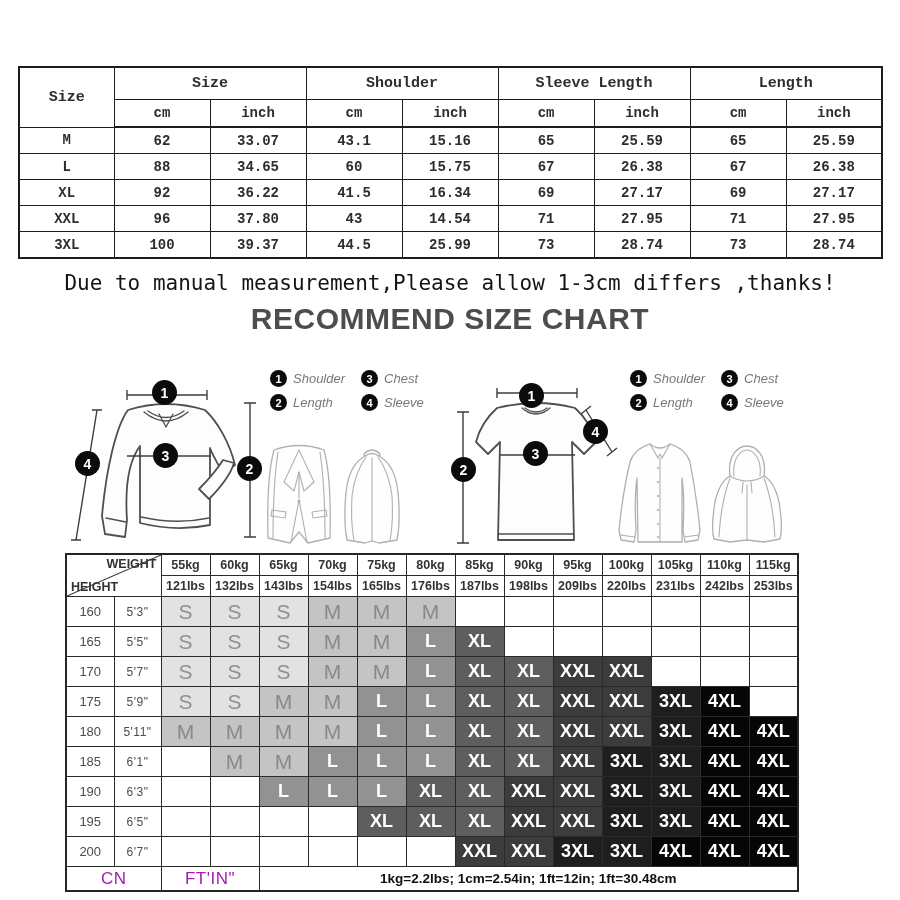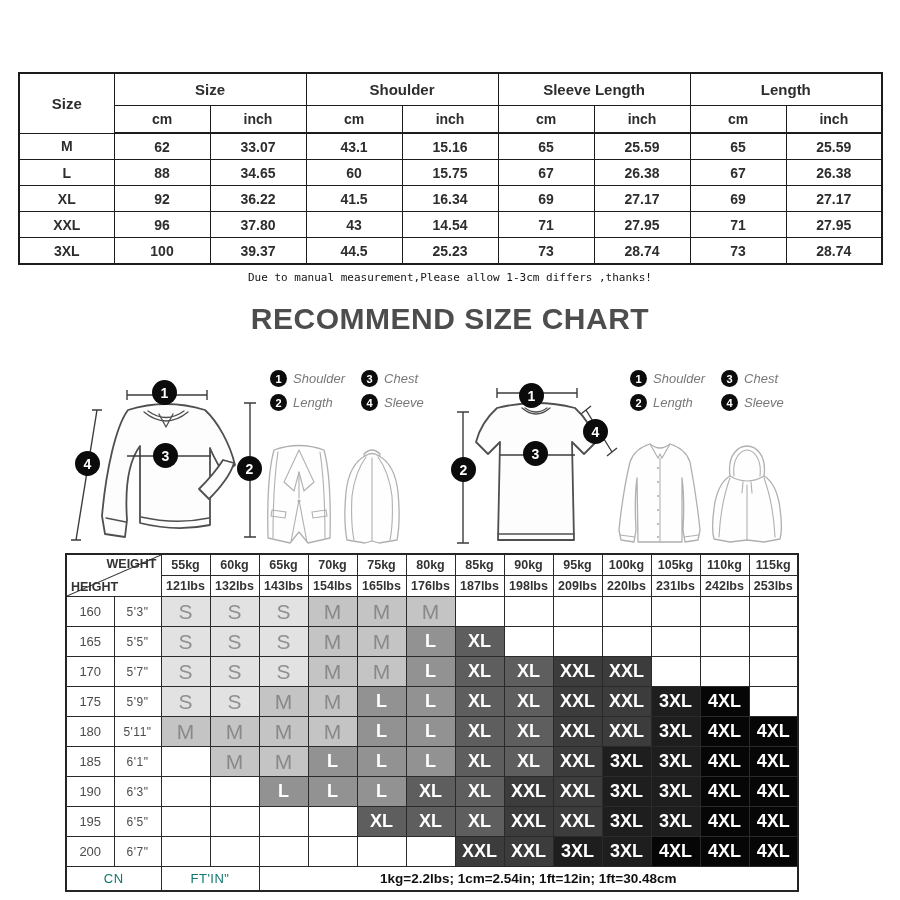--- a/index.html
+++ b/index.html
@@ -1,33 +1,33 @@
 <!DOCTYPE html>
 <html><head>
 <meta charset="utf-8">
 <style>
   html,body{margin:0;padding:0;background:#fff;}
   body{width:900px;height:900px;position:relative;overflow:hidden;
        font-family:"Liberation Sans",sans-serif;color:#2e2e2e;}
 
   
-  #size-table{position:absolute;left:18px;top:72px;width:864px;
-    border-collapse:collapse;table-layout:fixed;border:2px solid #1c1c1c;}
+  #size-table{position:absolute;left:18px;top:66px;width:864px;
+    border-collapse:collapse;table-layout:fixed;border:2px solid #1c1c1c;font-family:Liberation Mono, monospace;}
   #size-table th,#size-table td{border:1px solid #1c1c1c;text-align:center;
     vertical-align:middle;padding:0;color:#2d2d2d;}
   #size-table .st-group-row th{height:31px;font-size:15px;font-weight:bold;}
   #size-table .st-unit-row th{height:26px;font-size:14px;font-weight:bold;
     border-bottom:2px solid #1c1c1c;}
   #size-table .st-corner{font-size:15px;font-weight:bold;}
   #size-table tbody th{height:25px;font-size:14px;font-weight:bold;}
   #size-table tbody td{height:25px;font-size:14px;font-weight:bold;}
 
   
   .note{position:absolute;top:271px;left:0;width:100%;text-align:center;
-    font-family:"DejaVu Sans Mono",monospace;font-size:11px;color:#141414;}
+    font-family:"DejaVu Sans Mono",monospace;font-size:21px;color:#141414;}
   .heading{position:absolute;top:302px;left:0;width:100%;text-align:center;
     margin:0;font-size:30px;font-weight:bold;color:#4d4d4d;letter-spacing:.5px;}
 
   
   .diagrams{position:absolute;left:0;top:360px;width:900px;height:195px;}
   .ill{position:absolute;}
   .mk{position:absolute;width:25px;height:25px;border-radius:50%;background:#0b0b0b;
     color:#fff;font-weight:bold;font-size:14px;display:flex;align-items:center;
     justify-content:center;line-height:1;}
   .legend{position:absolute;display:grid;grid-template-columns:auto auto;
@@ -46,21 +46,21 @@
   #matrix .corner{position:relative;
     background:linear-gradient(to bottom right,transparent calc(50% - 1px),#333 50%,transparent calc(50% + 1px));}
   #matrix .corner .c-top{position:absolute;top:2px;right:4px;font-size:12.5px;font-weight:bold;}
   #matrix .corner .c-bot{position:absolute;bottom:2px;left:4px;font-size:12.5px;font-weight:bold;}
   #matrix tbody td{height:29px;}
   #matrix td.h1{font-size:13px;color:#4c4c4c;}
   #matrix td.h2{font-size:12px;color:#4c4c4c;letter-spacing:.5px;}
   #matrix td.rc{font-size:18px;font-weight:bold;background:#fff;}
   #matrix td.rc.soft{font-weight:normal;font-size:21px;}
   #matrix tfoot td{height:23px;}
-  #matrix .ft-lbl{font-size:13px;color:#0f766e;letter-spacing:.5px;margin-top:8px;}
+  #matrix .ft-lbl{font-size:17px;color:#a21caf;letter-spacing:.5px;margin-top:8px;}
   #matrix .ft-conv{font-size:13.5px;font-weight:bold;color:#101010;}
 
   svg .dim{stroke:#3d3d3d;stroke-width:1.4;fill:none;}
   svg .garment{stroke:#4f4f4f;stroke-width:1.8;fill:#fdfdfd;stroke-linejoin:round;}
   svg .detail{stroke:#4f4f4f;stroke-width:1.3;fill:none;stroke-linecap:round;}
   svg .icon{stroke:#b0b0b0;stroke-width:1.3;fill:#fefefe;stroke-linejoin:round;}
   svg .icond{stroke:#b0b0b0;stroke-width:1.1;fill:none;stroke-linecap:round;}
 </style>
 </head>
 <body>
@@ -137,21 +137,21 @@
         <td>27.95</td>
         <td>71</td>
         <td>27.95</td>
       </tr>
 
       <tr>
         <th>3XL</th>
         <td>100</td>
         <td>39.37</td>
         <td>44.5</td>
-        <td>25.23</td>
+        <td>25.99</td>
         <td>73</td>
         <td>28.74</td>
         <td>73</td>
         <td>28.74</td>
       </tr>
 
   </tbody>
 </table>
 
 <div class="note">Due to manual measurement,Please allow 1-3cm differs ,thanks!</div>

